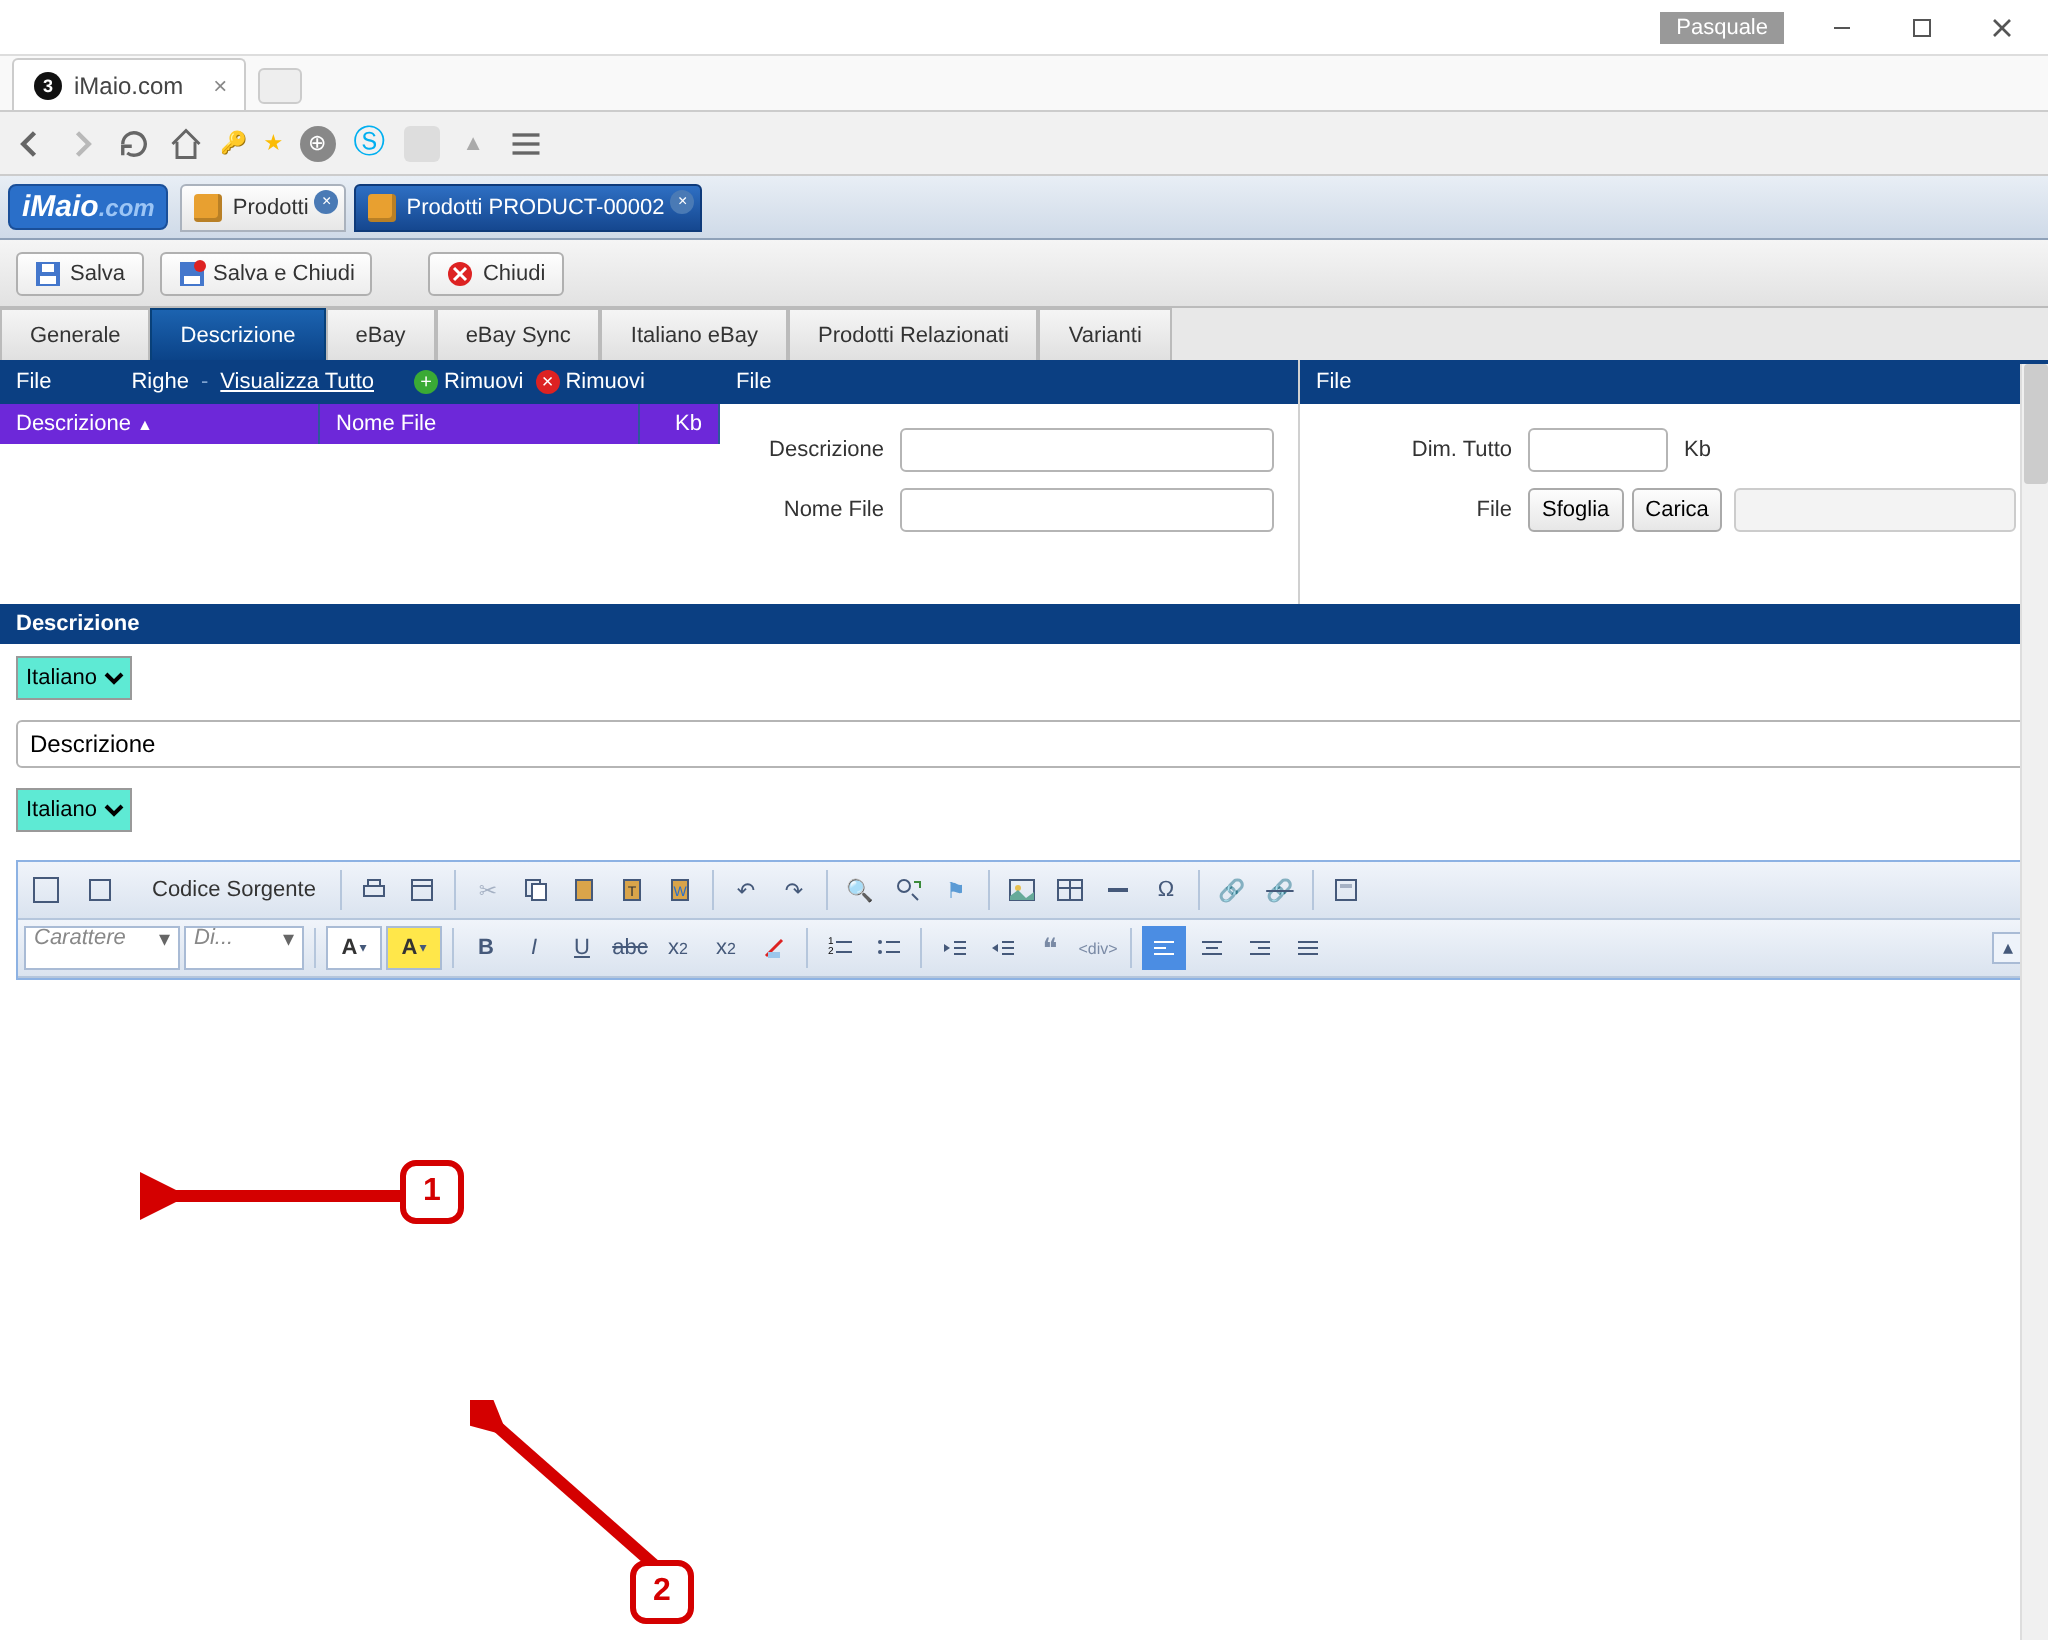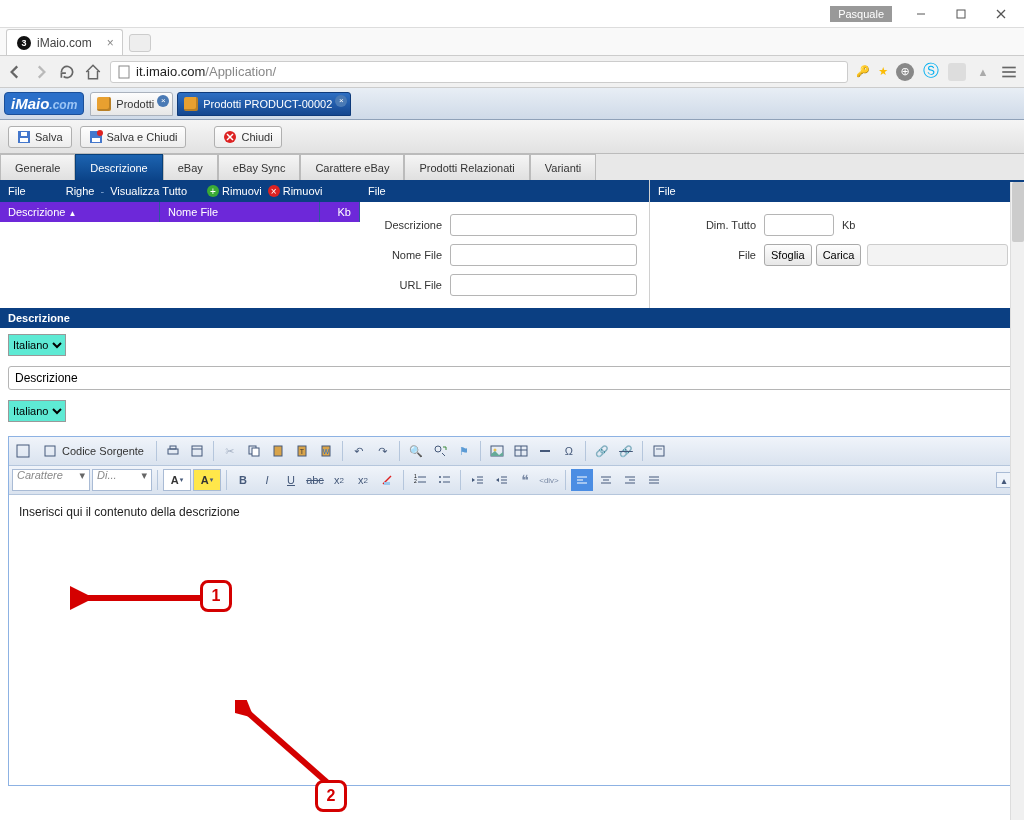--- a/index.html
+++ b/index.html
@@ -31,21 +31,21 @@
 .tbtn .ic{width:14px;height:14px}
 .subtabs{display:flex;background:#e8e8e8;height:26px}
 .subtab{padding:0 14px;height:26px;background:linear-gradient(#f5f5f5,#e0e0e0);border:1px solid #bbb;border-bottom:none;display:flex;align-items:center;font-size:11px;color:#333}
 .subtab.active{background:linear-gradient(#1c63b0,#0b4388);color:#fff;border-color:#084079}
 .gridhdr{display:flex;background:#0b3f82;color:#fff;font-size:11px}
 .col{padding:4px 8px;border-right:1px solid #2d5a9a}
 .leftpane{width:360px}
 .pane{display:flex}
 .filebar{background:#0b3f82;color:#fff;height:22px;display:flex;align-items:center;padding:0 8px;font-size:11px;gap:6px}
 .filebar .delim{color:#7fa3d0}
-.link{cursor:pointer}
+.link{text-decoration:underline;cursor:pointer}
 .tagbtn{display:flex;align-items:center;gap:3px}
 .plus{width:12px;height:12px;background:#3aaa35;border-radius:50%;color:#fff;display:flex;align-items:center;justify-content:center;font-size:10px}
 .minus{width:12px;height:12px;background:#d22;border-radius:50%;color:#fff;display:flex;align-items:center;justify-content:center;font-size:10px}
 .formrow{display:flex;align-items:center;padding:4px 8px;font-size:11px;color:#333}
 .formrow label{width:90px;text-align:right;margin-right:8px}
 .formrow input[type=text]{flex:1;height:22px;border:1px solid #b5b5b5;border-radius:3px;padding:0 4px}
 .rightpane{flex:1;display:flex}
 .midpane{width:290px;padding:8px 4px;border-right:1px solid #d0d0d0}
 .farpane{flex:1;padding:8px}
 .smallbtn{height:22px;border:1px solid #aaa;background:linear-gradient(#fdfdfd,#e7e7e7);border-radius:3px;padding:0 6px;font-size:11px}
@@ -118,27 +118,20 @@
       <svg viewBox="0 0 16 16">
         <path d="M3 8 a5 5 0 1 1 2 4" fill="none" stroke="#666" stroke-width="1.5"></path>
         <path d="M3 13 L3 9 L7 9" fill="none" stroke="#666" stroke-width="1.5"></path>
       </svg>
     </div>
   <div class="navicon">
       <svg viewBox="0 0 16 16">
         <path d="M2 8 L8 2 L14 8 M4 7 V14 H12 V7" fill="none" stroke="#666" stroke-width="1.3"></path>
       </svg>
     </div>
-  <div class="addr">
-    <span class="docicon"><svg viewBox="0 0 14 14">
-          <rect x="2" y="1" width="10" height="12" fill="none" stroke="#888"></rect>
-        </svg></span>
-    <span class="domain">it.imaio.com</span>
-      <span>/Application/</span>
-  </div>
   <span style="color:#666">🔑</span>
   <span class="star">★</span>
   <span class="exticon" style="background:#888;color:#fff;font-size:11px">⊕</span>
   <span class="exticon" style="color:#00aff0;font-size:16px">Ⓢ</span>
   <span class="exticon" style="background:#ddd;border-radius:3px"></span>
   <span class="exticon" style="color:#aaa">▲</span>
   <div class="navicon">
       <svg viewBox="0 0 16 16">
         <line x1="2" y1="4" x2="14" y2="4" stroke="#666" stroke-width="1.5"></line>
         <line x1="2" y1="8" x2="14" y2="8" stroke="#666" stroke-width="1.5"></line>
@@ -187,21 +180,21 @@
         </svg></span>
     <span>Chiudi</span>
   </div>
 </div>
 
 <div class="subtabs">
   <div class="subtab">Generale</div>
   <div class="subtab active">Descrizione</div>
   <div class="subtab">eBay</div>
   <div class="subtab">eBay Sync</div>
-  <div class="subtab">Carattere eBay</div>
+  <div class="subtab">Italiano eBay</div>
   <div class="subtab">Prodotti Relazionati</div>
   <div class="subtab">Varianti</div>
 </div>
 
 <div class="content-scroll">
 
 
 <div class="pane">
   <div class="leftpane">
     <div class="filebar">
@@ -233,24 +226,20 @@
             <span>File</span>
           </div>
       <div class="formrow">
             <label>Descrizione</label>
             <input type="text" style="">
           </div>
       <div class="formrow">
             <label>Nome File</label>
             <input type="text" style="">
           </div>
-      <div class="formrow">
-            <label>URL File</label>
-            <input type="text" style="">
-          </div>
     </div>
     <div class="farpane">
       <div class="filebar" style="margin:-8px -8px 8px -8px">
             <span>File</span>
           </div>
       <div class="formrow">
             <label>Dim. Tutto</label>
             <input type="text" style="width: 70px; flex: 0 0 auto;">
             <span style="margin-left:8px">Kb</span>
           </div>
@@ -289,21 +278,21 @@
 <div class="callout" style="left:200px;top:400px">1</div>
 
 
 <div class="editor-wrap">
   <div class="etoolbar">
     <div class="ebtn">
           <svg viewBox="0 0 14 14">
             <rect x="1" y="1" width="12" height="12" fill="none" stroke="currentColor"></rect>
           </svg>
         </div>
-    <div class="ebtn" style="width:auto;padding:0 6px;gap:5px">
+    <div class="ebtn" style="width:auto;padding:0 6px;gap:19px">
           <svg viewBox="0 0 14 14" width="14" height="14">
             <rect x="2" y="2" width="10" height="10" fill="none" stroke="currentColor"></rect>
           </svg>
           <span style="font-size:11px;color:#333">Codice Sorgente</span>
         </div>
     <div class="esep"></div>
     <div class="ebtn">
           <svg viewBox="0 0 14 14">
             <rect x="2" y="5" width="10" height="5" fill="none" stroke="currentColor"></rect>
             <rect x="4" y="2" width="6" height="3" fill="none" stroke="currentColor"></rect>
@@ -479,23 +468,20 @@
           </svg>
         </div>
     <div class="ebtn">
           <svg viewBox="0 0 14 14">
             <line x1="2" y1="4" x2="12" y2="4" stroke="currentColor"></line>
             <line x1="2" y1="7" x2="12" y2="7" stroke="currentColor"></line>
             <line x1="2" y1="10" x2="12" y2="10" stroke="currentColor"></line>
           </svg>
         </div>
     <div class="expand-toggle">▴</div>
-  </div>
-  <div class="editor-body">
-    <span>Inserisci qui il contenuto della descrizione</span>
   </div>
 </div>
 
 
 <svg class="arrow" style="left:235px;top:520px" width="120" height="100">
   <defs>
         <marker id="ah2" markerWidth="8" markerHeight="8" refX="2" refY="4" orient="auto">
           <path d="M8,0 L0,4 L8,8 Z" fill="#d40000"></path>
         </marker>
       </defs>

